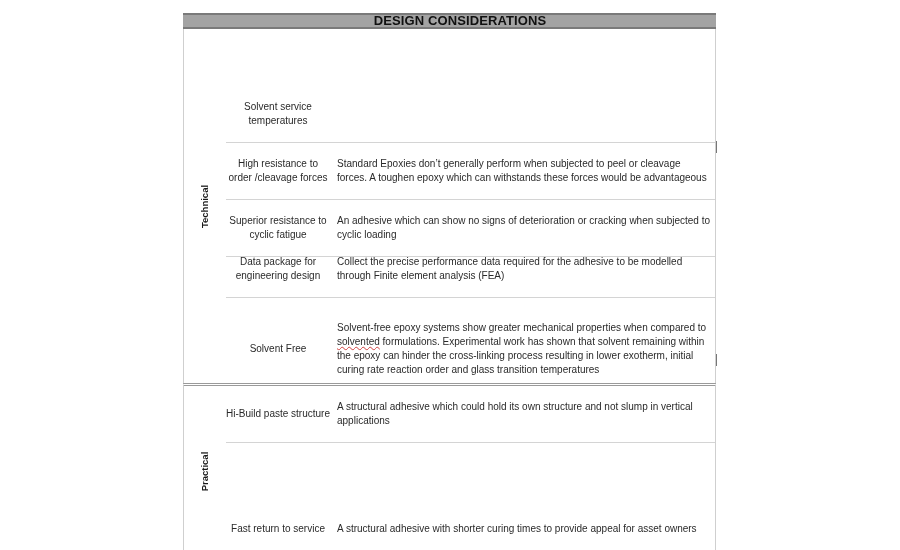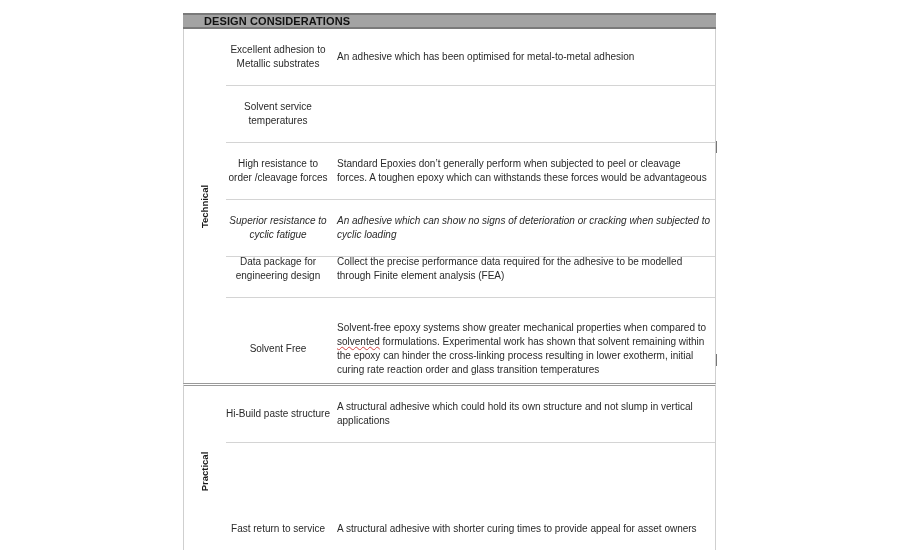--- a/index.html
+++ b/index.html
@@ -1,20 +1,20 @@
 <!DOCTYPE html>
 <html><head>
 <meta charset="utf-8">
 <style>
   html, body { margin: 0; padding: 0; background: #ffffff; }
   body { width: 900px; height: 550px; position: relative; overflow: hidden;
          font-family: "Liberation Sans", sans-serif; color: #2a2a2a; }
   .doc { position: absolute; left: 183px; top: 13px; width: 533px; }
   .header { height: 12px; background: #a3a3a3; border-top: 2px solid #7a7a7a; border-bottom: 2px solid #7a7a7a;
-            font-weight: bold; font-size: 11px; line-height: 12px; padding-left: 21px; color: #111; letter-spacing: 0.1px; }
+            font-weight: bold; font-size: 13px; line-height: 12px; padding-left: 21px; color: #111; letter-spacing: 0.1px; text-align: center; }
   .group { position: relative; border-left: 1px solid #cfcfcf; border-right: 1px solid #cfcfcf; }
   .group.technical { height: 354px; }
   .group.practical { height: 171px; border-bottom: 1px solid #cfcfcf; border-top: 3px double #9a9a9a; }
   .cat { position: absolute; left: 0; top: 0; bottom: 0; width: 42px; display: flex; align-items: center; justify-content: center; }
   .cat span { display: inline-block; transform: rotate(-90deg); font-weight: bold; font-size: 9.5px; white-space: nowrap; color: #1a1a1a; }
   .rows { position: absolute; left: 42px; right: 0; top: 0; bottom: 0; }
   .row { position: absolute; left: 0; right: 0; display: flex; align-items: center; border-bottom: 1px solid #d4d4d4; }
   .row:last-child { border-bottom: none; }
   .label { width: 104px; text-align: center; font-size: 10px; line-height: 14px; color: #2a2a2a; }
   .desc { flex: 1; padding-left: 7px; padding-right: 4px; font-size: 10px; line-height: 14px; color: #2a2a2a; }
@@ -25,32 +25,28 @@
 <body>
 
 <div class="doc">
   <div class="header">DESIGN CONSIDERATIONS</div>
 
   <div class="group technical">
     <div class="cat">
       <span>Technical</span>
     </div>
     <div class="rows">
-      <div class="row" style="top:0;height:56px;">
-        <div class="label">Excellent adhesion to Metallic substrates</div>
-        <div class="desc">An adhesive which has been optimised for metal-to-metal adhesion</div>
-      </div>
       <div class="row" style="top:57px;height:56px;">
         <div class="label">Solvent service temperatures</div>
       </div>
       <div class="row" style="top:114px;height:56px;">
         <div class="label">High resistance to order /cleavage forces</div>
         <div class="desc">Standard Epoxies don’t generally perform when subjected to peel or cleavage forces. A toughen epoxy which can withstands these forces would be advantageous</div>
       </div>
-      <div class="row" style="top:171px;height:56px;font-style:italic;">
+      <div class="row" style="top:171px;height:56px;">
         <div class="label">Superior resistance to cyclic fatigue</div>
         <div class="desc">An adhesive which can show no signs of deterioration or cracking when subjected to cyclic loading</div>
       </div>
       <div class="row" style="top:212px;height:56px;">
         <div class="label">Data package for engineering design</div>
         <div class="desc">Collect the precise performance data required for the adhesive to be modelled through Finite element analysis (FEA)</div>
       </div>
       <div class="row" style="top:285px;height:69px;">
         <div class="label">Solvent Free</div>
         <div class="desc"><span>Solvent-free epoxy systems show greater mechanical properties when compared to </span><span class="squiggle">solvented</span><span> formulations. Experimental work has shown that solvent remaining within the epoxy can hinder the cross-linking process resulting in lower exotherm, initial curing rate reaction order and glass transition temperatures</span></div>

